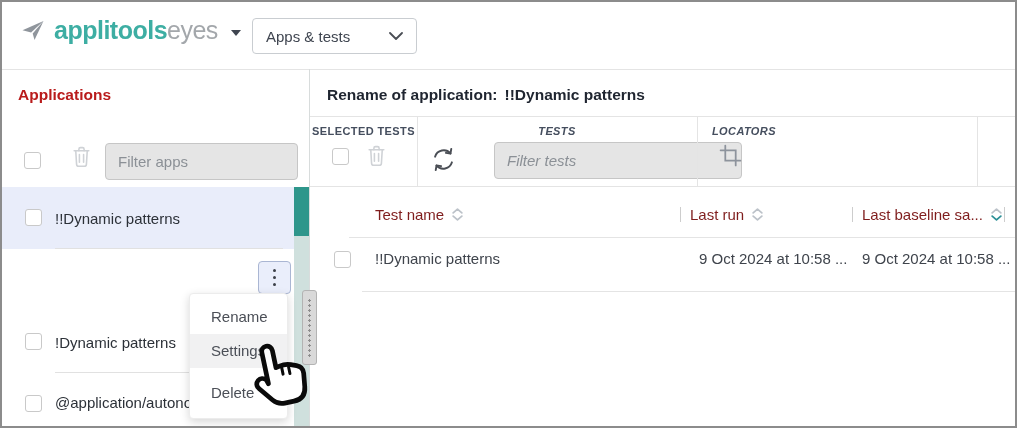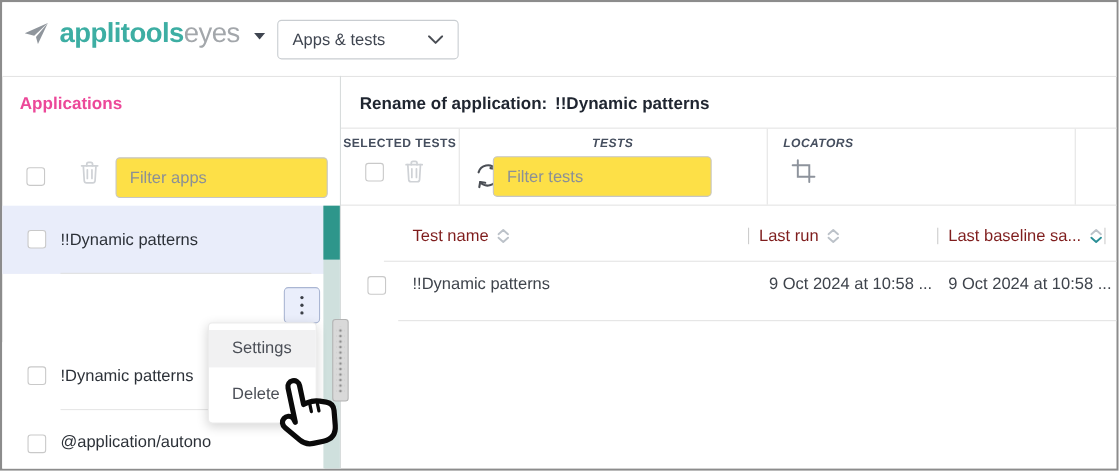--- a/index.html
+++ b/index.html
@@ -14,23 +14,23 @@
   .topbar{position:absolute;left:0;top:0;right:0;height:67px;border-bottom:1px solid #e4e4e4;background:#fff;}
   .brand{position:absolute;left:18px;top:14px;display:flex;align-items:center;gap:7px;}
   .brand-word{font-size:25px;font-weight:700;color:#3daea3;letter-spacing:-0.5px;}
   .brand-suffix{font-size:25px;font-weight:300;color:#a3a7ab;letter-spacing:-0.5px;}
   .brand-caret{width:0;height:0;border-left:5px solid transparent;border-right:5px solid transparent;border-top:6px solid #3f4550;margin-left:6px;margin-top:4px;}
   .view-dd{position:absolute;left:250px;top:16px;width:165px;height:36px;box-sizing:border-box;
     border:1px solid #c9cdd1;border-radius:4px;background:#fff;display:flex;align-items:center;
     justify-content:space-between;padding:0 13px;font-size:15px;color:#3f4550;cursor:pointer;}
 
   
-  .side-title{position:absolute;left:16px;top:84px;font-size:15.5px;font-weight:700;color:#ec4899;}
+  .side-title{position:absolute;left:16px;top:84px;font-size:15.5px;font-weight:700;color:#b91c1c;}
   .cb{position:absolute;width:17px;height:17px;box-sizing:border-box;border:1.5px solid #c9c9c9;border-radius:3px;background:#fff;}
-  .inp{position:absolute;box-sizing:border-box;border:1px solid #c6c6c6;border-radius:4px;background:#fde047;
+  .inp{position:absolute;box-sizing:border-box;border:1px solid #c6c6c6;border-radius:4px;background:#e5e5e5;
     font-family:inherit;font-size:15px;color:#333;padding:0 12px;outline:none;}
   .inp::placeholder{color:#8b9096;opacity:1;}
   .app-item{position:absolute;left:0;width:293px;height:62px;background:#fff;}
   .app-item.selected{background:#e9edfa;}
   .app-item .rule{position:absolute;left:53px;right:12px;bottom:0;border-bottom:1px solid #e1e1e1;}
   .app-item .cb{left:23px;top:22px;}
   .app-label{position:absolute;left:53px;top:50%;transform:translateY(-50%);font-size:15px;color:#2c3138;white-space:nowrap;}
   .kebab{position:absolute;left:256px;top:259px;width:33px;height:33px;box-sizing:border-box;background:#eaeefb;
     border:1px solid #aab6d3;border-radius:4px;display:flex;flex-direction:column;align-items:center;
     justify-content:center;gap:3.5px;cursor:pointer;z-index:3;}
@@ -158,21 +158,21 @@
     </svg>
   </span>
   <span class="abs" style="left:428px;top:144px;">
     <svg width="27" height="27" viewBox="0 0 24 24" fill="none" stroke="#4a4e55" stroke-width="1.7" stroke-linecap="round" stroke-linejoin="round">
       <path d="M4.5 9.5 A8 8 0 0 1 18.2 6.6"></path>
       <polyline points="18.9,2.6 18.2,6.7 14.1,6.1"></polyline>
       <path d="M19.5 14.5 A8 8 0 0 1 5.8 17.4"></path>
       <polyline points="5.1,21.4 5.8,17.3 9.9,17.9"></polyline>
     </svg>
   </span>
-  <input class="inp" style="left: 446px; top: 140px; width: 199px; height: 37px;" placeholder="Filter tests">
+  <input class="inp" style="left: 492px; top: 140px; width: 248px; height: 37px; font-style: italic;" placeholder="Filter tests">
   <span class="abs" style="left:716px;top:141px;">
     <svg width="25" height="25" viewBox="0 0 24 24" fill="none" stroke="#8d939c" stroke-width="1.7" stroke-linecap="round">
       <path d="M7 2.5 V17 H21.5"></path>
       <path d="M2.5 7 H17 V21.5"></path>
     </svg>
   </span>
 
   <div class="tb-div" style="left:415px;"></div>
   <div class="tb-div" style="left:695px;"></div>
   <div class="tb-div" style="left:975px;"></div>
@@ -210,20 +210,21 @@
   <div class="pipe" style="left:1002px;"></div>
   <div class="h-rule" style="left:347px;width:668px;top:235px;"></div>
 
   <div class="cb row-cb"></div>
   <div class="td" style="left:373px;">!!Dynamic patterns</div>
   <div class="td" style="left:697px;">9 Oct 2024 at 10:58 ...</div>
   <div class="td" style="left:860px;">9 Oct 2024 at 10:58 ...</div>
   <div class="h-rule" style="left:360px;width:655px;top:289px;"></div>
 
   <div class="menu">
+    <div class="menu-item">Rename</div>
     <div class="menu-item hovered">Settings</div>
     <div class="menu-item gap">Delete</div>
   </div>
 
   <div class="hand">
     <svg width="60" height="78" viewBox="0 0 28 34">
       <path d="M8.6 21 L8.6 6.2 C8.6 4.6 9.7 3.6 11.1 3.6 C12.5 3.6 13.6 4.6 13.6 6.2 L13.6 14.4 L15.4 14 C17.3 13.6 18.8 13.7 20.6 14.4 L23.2 15.4 C25.2 16.2 26 17.4 25.7 19.6 L24.9 25.8 C24.4 29.6 22.2 31.4 18.6 31.4 L14.2 31.4 C11.9 31.4 10.3 30.6 8.9 28.8 L3.9 22.4 C2.8 21 3 19.4 4.2 18.5 C5.4 17.6 7 17.8 8 19 Z" fill="#ffffff" stroke="#0a0a0a" stroke-width="2.2" stroke-linejoin="round"></path>
       <path d="M16.2 14.8 v3.2 M19.4 15.3 v3.1" fill="none" stroke="#0a0a0a" stroke-width="1.4" stroke-linecap="round"></path>
     </svg>
   </div>

